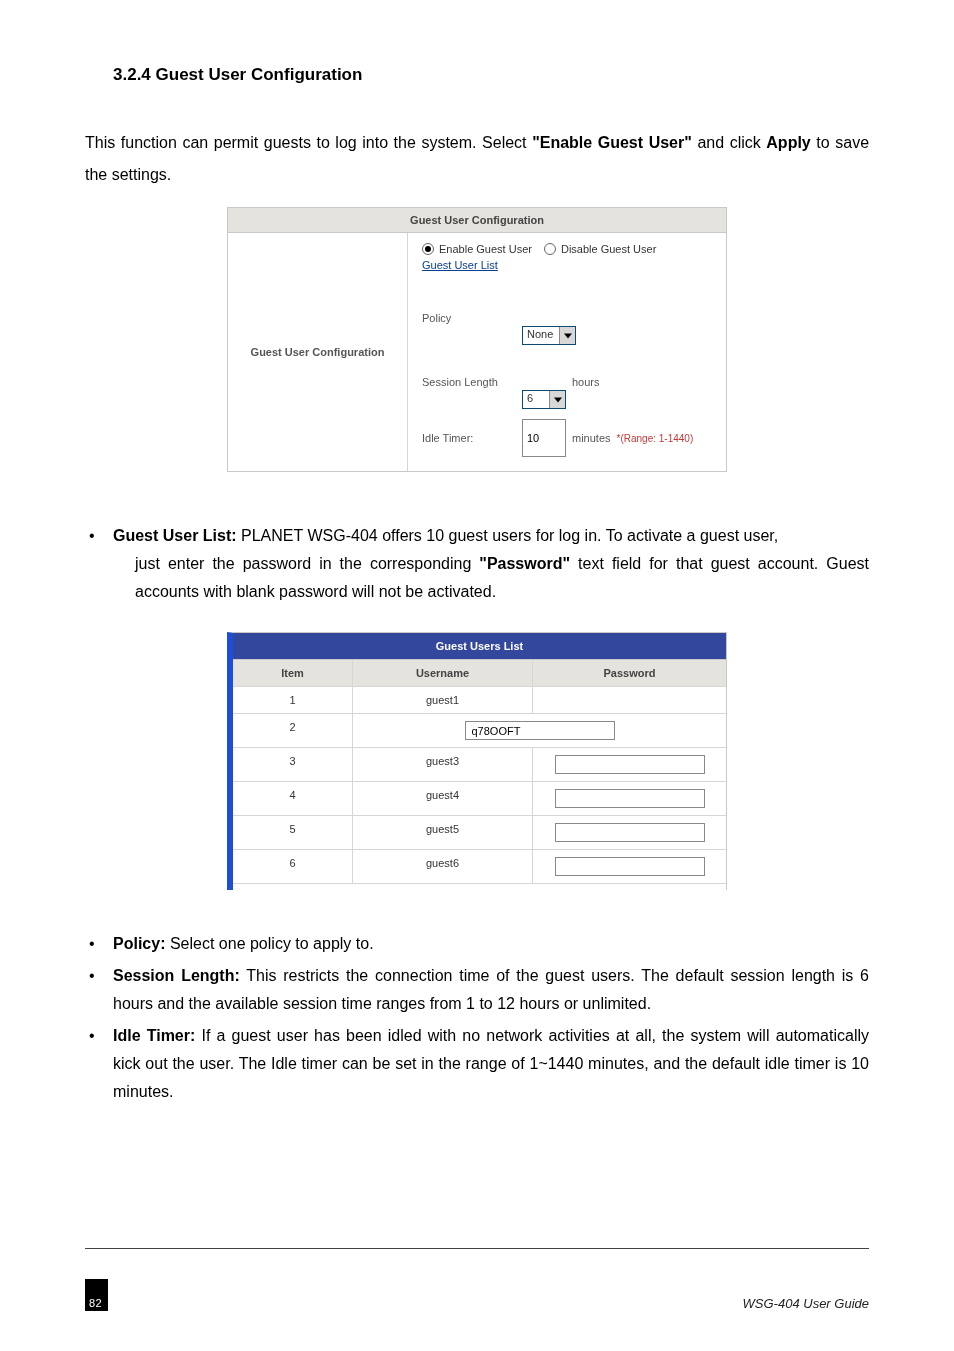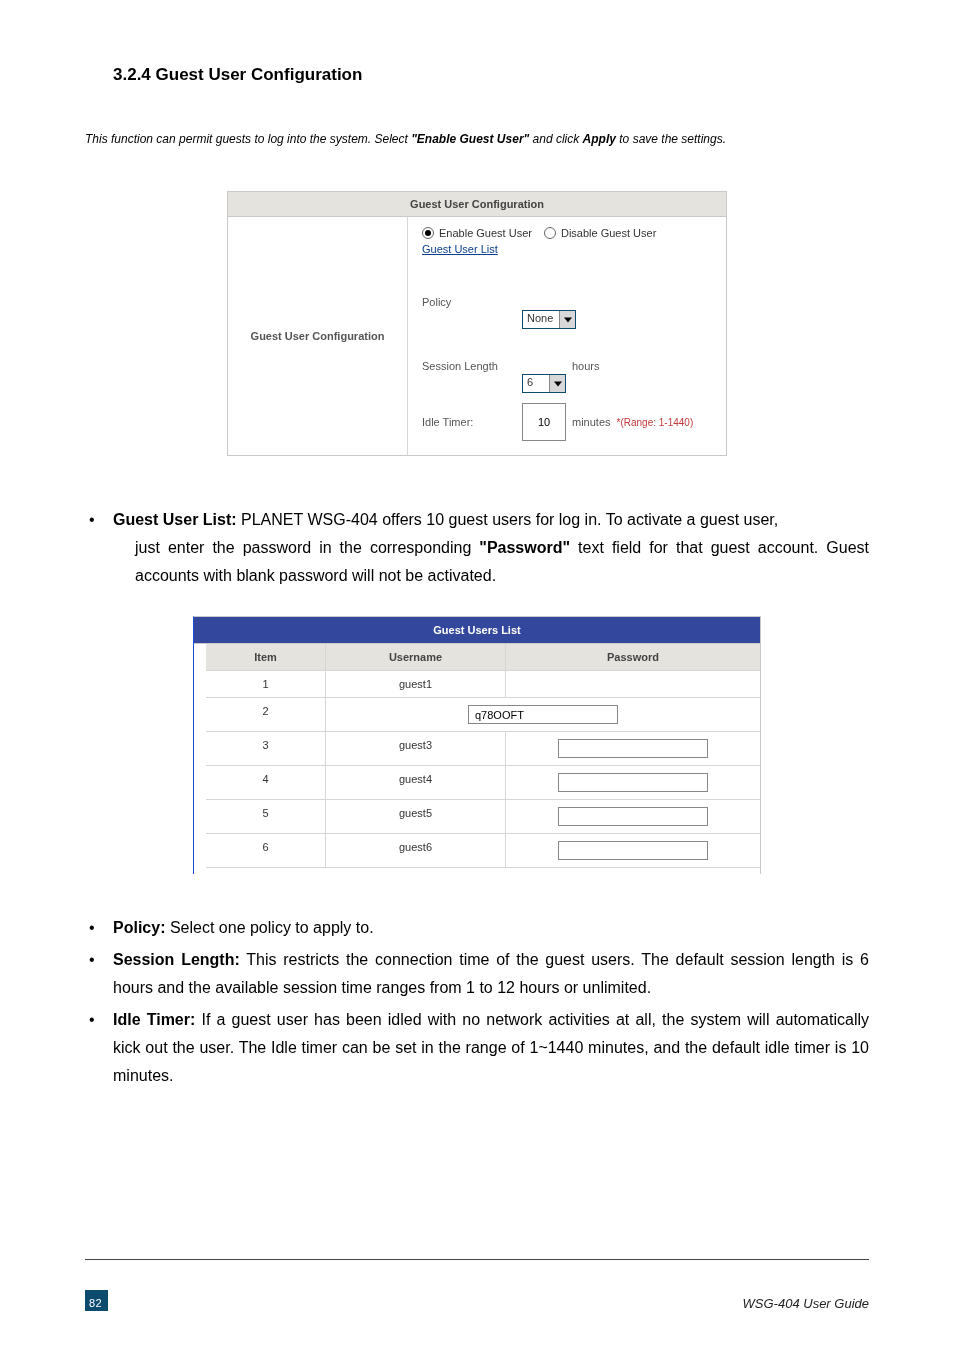--- a/index.html
+++ b/index.html
@@ -16,25 +16,24 @@
       padding: 65px 85px 0 85px;
       color: #000;
     }
     .heading {
       font-size: 17px;
       font-weight: bold;
       margin-bottom: 42px;
       margin-left: 28px;
     }
     .para {
-      font-size: 12px;
+      font-size: 16px;
       line-height: 2.0;
       text-align: justify;
-      margin-bottom: 40px;
-      font-style: italic;
+      margin-bottom: 16px;
     }
     .bold { font-weight: bold; }
 
     
     .fig1 {
       width: 500px;
       margin: 0 auto 50px auto;
       border: 1px solid #c9c9c9;
       font-family: Verdana, Arial, sans-serif;
       font-size: 11px;
@@ -95,73 +94,73 @@
       border: 1px solid #0c4a6e; background: #fff; margin-right: 6px; margin-top: 35px;
     }
     .select-ctl .sel-text { padding: 1px 6px 0 4px; font-size: 11px; min-width: 34px; }
     .select-ctl .sel-btn {
       width: 16px; background: #d8d8d8; border-left: 1px solid #888;
       display: flex; align-items: center; justify-content: center;
     }
     .select-ctl .sel-btn svg { width: 8px; height: 6px; }
     .text-input {
       border: 1px solid #888; background: #fff; height: 17px;
-      padding: 18px 4px; font-size: 11px; width: 44px; margin-right: 6px; text-align: center;
+      padding: 18px 4px; font-size: 11px; width: 44px; margin-right: 6px;
     }
     .suffix { color: #555; font-size: 11px; }
     .range-note { color: #c23939; font-size: 10px; margin-left: 6px; }
 
     
     .bullets { margin-top: 4px; }
     .bullet {
       display: flex; font-size: 16px; line-height: 1.75;
       text-align: justify; margin-bottom: 4px;
     }
     .bullet .dot { width: 28px; flex: 0 0 28px; padding-left: 4px; }
     .bullet .bbody { flex: 1; }
     .bullet .bbody .indent-after { padding-left: 22px; display: block; }
 
     
     .fig2 {
-      width: 568px; margin: 26px auto 40px auto;
+      width: 500px; margin: 26px auto 40px auto;
       border-top: 1px solid #c9c9c9;
-      border-left: 1px solid #1d4ed8;
+      border-left: 6px solid #1d4ed8;
       border-right: 1px solid #c9c9c9;
       font-family: Verdana, Arial, sans-serif;
       font-size: 11px; color: #333;
       overflow: hidden;
       height: 258px;
     }
     .fig2-titlebar {
       background: #33479d; color: #fff; text-align: center;
       font-weight: bold; font-size: 11px; padding: 7px 0;
       border-bottom: 1px solid #c9c9c9;
     }
-    .fig2-row { display: flex; border-bottom: 1px solid #d6d6d6; margin-left: 12px; }
+    .fig2-row { display: flex; border-bottom: 1px solid #d6d6d6; }
     .fig2-th { background: #e5e3de; font-weight: bold; color: #444; }
     .fig2-cell {
       padding: 7px 4px; text-align: center; font-size: 11px;
     }
     .fig2-c1 { width: 120px; border-right: 1px solid #d6d6d6; }
     .fig2-c2 { width: 180px; border-right: 1px solid #d6d6d6; }
     .fig2-c3 { flex: 1; display: flex; align-items: center; justify-content: center; }
     .pw-input {
       border: 1px solid #888; background: #fff; height: 19px;
       width: 150px; padding: 1px 6px; font-size: 11px; text-align: left;
     }
 
     
     .footer {
       position: absolute; left: 85px; right: 85px; bottom: 40px;
       display: flex; align-items: flex-end; justify-content: space-between;
       border-top: 1px solid #444; padding-top: 2px;
     }
     .page-badge {
-      background: #0c4a6e; color: #fff; font-size: 11px;
-      padding: 7px 6px 2px 4px; letter-spacing: 0.5px; margin-top: 28px;
+      background: #000000; color: #fff; font-size: 11px;
+      padding: 18px 6px 2px 4px; letter-spacing: 0.5px; margin-top: 28px;
     }
     .guide-label {
       font-style: italic; font-size: 13px; color: #222;
     }
   </style>
 </head>
 <body>
 
 <div class="heading">3.2.4 Guest User Configuration</div>
 

